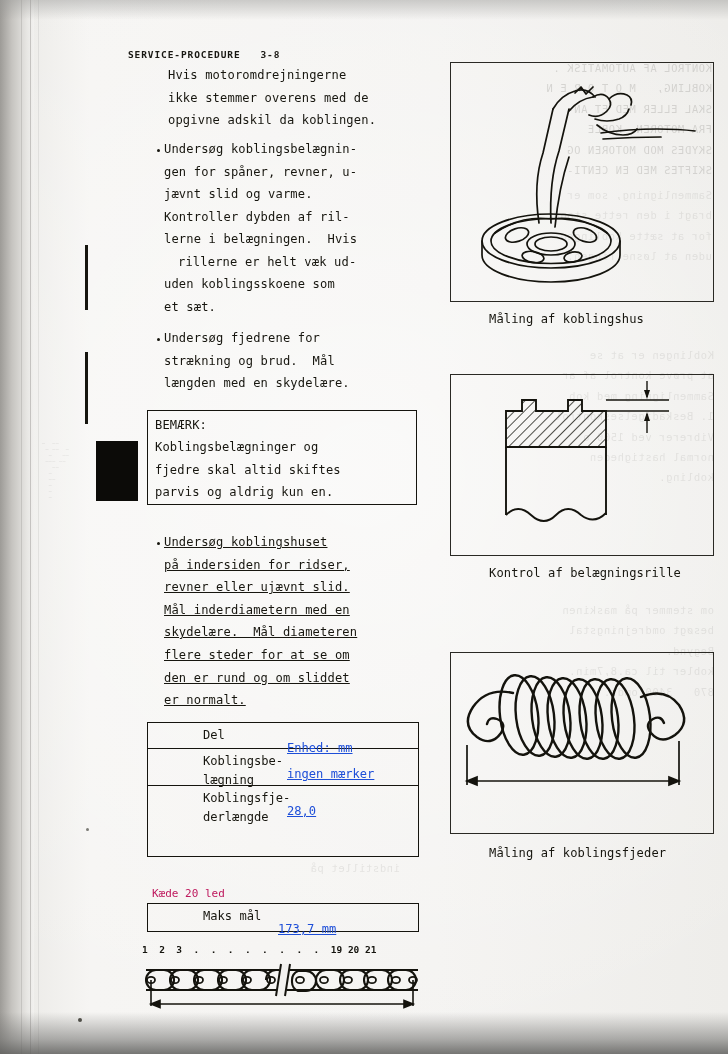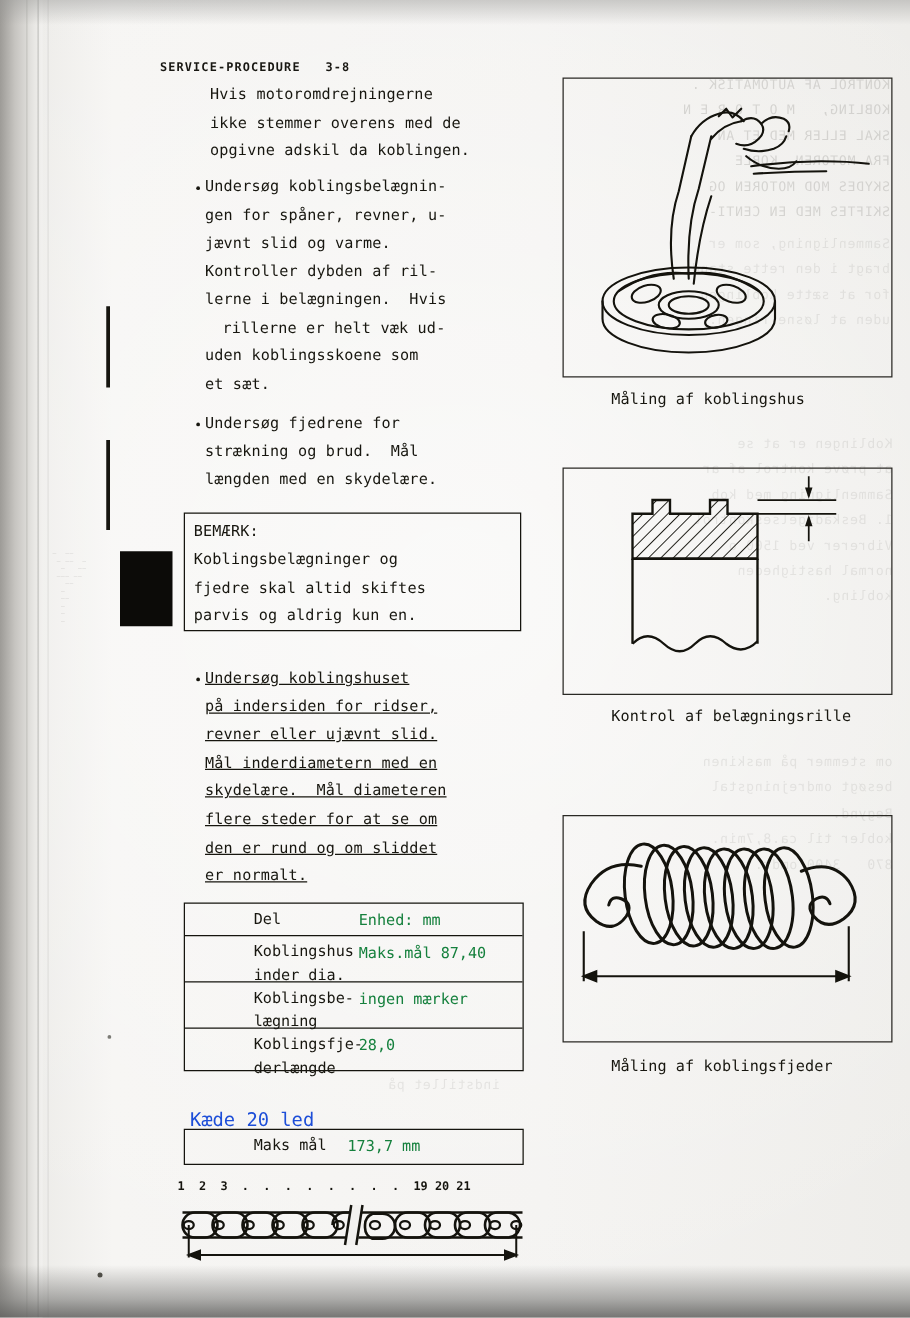--- a/index.html
+++ b/index.html
@@ -116,27 +116,27 @@
     position:relative;
     border-bottom:1.4px solid #15140e;
     box-sizing:border-box;
   }
   .tbl .row:last-child{border-bottom:none;}
   .cell-l{
     position:absolute;left:7px;top:3px;
     font-size:12.1px;line-height:18.6px;color:#17160f;white-space:pre;padding-left:48px;
   }
   .cell-r{
-    position:absolute;left:139px;top:4px;
-    font-size:12.1px;line-height:18.6px;color:#15803d;white-space:pre;
+    position:absolute;left:139px;top:16px;
+    font-size:12.1px;line-height:18.6px;color:#1d4ed8;white-space:pre;text-decoration:underline;
   }
 
   .kaede-label{
     position:absolute;
-    font-size:15px;color:#1d4ed8;white-space:pre;
+    font-size:11px;color:#be185d;white-space:pre;
   }
 
   
   .fig-frame{
     position:absolute;
     border:1.5px solid #2a2924;
     background:transparent;
     overflow:hidden;
   }
   .fig-cap{
@@ -241,25 +241,20 @@
 <span>Mål inderdiametern med en</span>
 <span>skydelære.  Mål diameteren</span>
 <span>flere steder for at se om</span>
 <span>den er rund og om sliddet</span>
 <span>er normalt.</span></div>
 
   <div class="tbl" style="left:147px;top:722px;width:270px;height:133px;">
     <div class="row" style="height:26px;">
       <div class="cell-l">Del</div>
       <div class="cell-r">Enhed: mm</div>
-    </div>
-    <div class="row" style="height:37px;">
-      <div class="cell-l"><span>Koblingshus</span>
-<span>inder dia.</span></div>
-      <div class="cell-r">Maks.mål 87,40</div>
     </div>
     <div class="row" style="height:37px;">
       <div class="cell-l"><span>Koblingsbe-</span>
 <span>lægning</span></div>
       <div class="cell-r">ingen mærker</div>
     </div>
     <div class="row" style="height:33px;">
       <div class="cell-l"><span>Koblingsfje-</span>
 <span>derlængde</span></div>
       <div class="cell-r">28,0</div>

